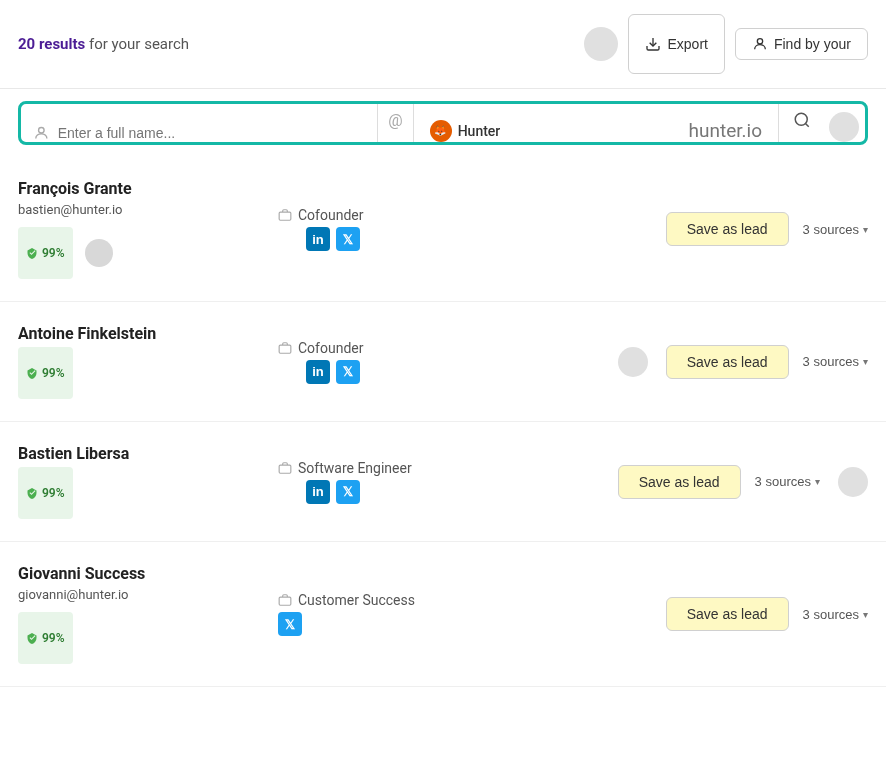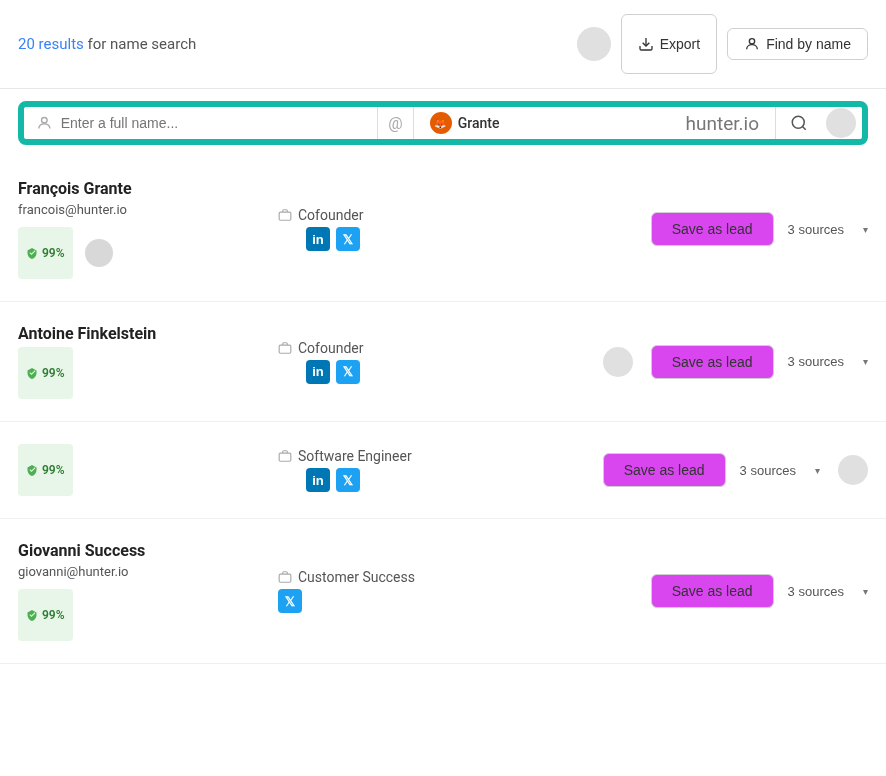--- a/index.html
+++ b/index.html
@@ -18,22 +18,22 @@
       padding: 14px 18px;
       border-bottom: 1px solid #e8e8e8;
     }
 
     .results-text {
       font-size: 15px;
       color: #555;
     }
 
     .results-text strong {
-      font-weight: 400;
-      color: #3b82f6;
+      font-weight: 700;
+      color: #4c1d95;
     }
 
     .header-actions {
       display: flex;
       align-items: center;
       gap: 10px;
     }
 
     .circle-btn {
       width: 34px;
@@ -65,23 +65,23 @@
       border: 1px solid #d0d0d0;
       border-radius: 6px;
       background: #fff;
       font-size: 14px;
       color: #333;
       cursor: pointer;
     }
 
     .search-bar {
       display: flex;
-      align-items: center;
+      align-items: flex-end;
       margin: 12px 18px;
-      border: 6px solid #14b8a6;
+      border: 3px solid #14b8a6;
       border-radius: 8px;
       overflow: hidden;
       height: 44px;
     }
 
     .search-name-input {
       display: flex;
       align-items: center;
       flex: 1;
       padding: 0 12px;
@@ -239,32 +239,32 @@
       margin-left: auto;
       display: flex;
       align-items: center;
       gap: 14px;
     }
 
     .save-lead-btn {
       padding: 8px 20px;
       border: 1px solid #d0d0d0;
       border-radius: 6px;
-      background: #d946ef;
+      background: #fef9c3;
       font-size: 14px;
       color: #333;
       cursor: pointer;
       font-weight: 500;
       white-space: nowrap;
     }
 
     .sources-btn {
       display: flex;
       align-items: center;
-      gap: 19px;
+      gap: 4px;
       font-size: 13px;
       color: #555;
       background: none;
       border: none;
       cursor: pointer;
       white-space: nowrap;
     }
 
     .chevron-down {
       font-size: 10px;
@@ -295,73 +295,73 @@
       align-items: center;
       justify-content: center;
       margin-left: 6px;
     }
   </style>
 </head>
 <body>
 
 <div class="header">
   <div class="results-text">
-    <strong>20 results</strong><span> for name search</span>
+    <strong>20 results</strong><span> for your search</span>
   </div>
   <div class="header-actions">
     <button class="circle-btn"></button>
     <button class="export-btn">
       <svg width="16" height="16" viewBox="0 0 24 24" fill="none" stroke="currentColor" stroke-width="2">
         <path d="M21 15v4a2 2 0 0 1-2 2H5a2 2 0 0 1-2-2v-4"></path>
         <polyline points="7 10 12 15 17 10"></polyline>
         <line x1="12" y1="15" x2="12" y2="3"></line>
       </svg>
       <span>Export</span>
     </button>
     <button class="find-by-name-btn">
       <svg width="16" height="16" viewBox="0 0 24 24" fill="none" stroke="currentColor" stroke-width="2">
         <circle cx="12" cy="8" r="4"></circle>
         <path d="M4 20c0-4 3.6-7 8-7s8 3 8 7"></path>
       </svg>
-      <span>Find by name</span>
+      <span>Find by your</span>
     </button>
   </div>
 </div>
 
 <div class="search-bar">
   <div class="search-name-input">
     <svg width="18" height="18" viewBox="0 0 24 24" fill="none" stroke="#aaa" stroke-width="2">
       <circle cx="12" cy="8" r="4"></circle>
       <path d="M4 20c0-4 3.6-7 8-7s8 3 8 7"></path>
     </svg>
     <input type="text" placeholder="Enter a full name..." style="">
   </div>
   <div class="at-divider">
     <span>@</span>
   </div>
   <div class="domain-section">
     <div class="fox-icon">🦊</div>
-    <span class="domain-name">Grante</span>
+    <span class="domain-name">Hunter</span>
     <span class="domain-url">hunter.io</span>
   </div>
   <button class="search-icon-btn">
     <svg width="18" height="18" viewBox="0 0 24 24" fill="none" stroke="#555" stroke-width="2">
       <circle cx="11" cy="11" r="8"></circle>
       <line x1="21" y1="21" x2="16.65" y2="16.65"></line>
     </svg>
   </button>
   <button class="circle-small" style="margin-right:6px;"></button>
 </div>
 
 <div class="results-list">
 
   <div class="result-item">
     <div class="person-info">
       <div class="person-name">François Grante</div>
-      <div class="person-email">francois@hunter.io</div>
+      <div class="person-email">bastien@hunter.io</div>
       <div style="display:flex;align-items:center;gap:6px;">
         <span class="confidence-badge">
           <svg width="12" height="12" viewBox="0 0 24 24" fill="#4caf50">
             <path d="M12 2L3 7v5c0 5.55 3.84 10.74 9 12 5.16-1.26 9-6.45 9-12V7L12 2zm-1 14l-4-4 1.41-1.41L11 13.17l6.59-6.59L19 8l-8 8z"></path>
           </svg>
           <span>99%</span>
         </span>
         <button class="inline-circle"></button>
       </div>
     </div>
@@ -417,20 +417,21 @@
       <button class="save-lead-btn">Save as lead</button>
       <button class="sources-btn">
         <span>3 sources</span>
         <span class="chevron-down">▾</span>
       </button>
     </div>
   </div>
 
   <div class="result-item">
     <div class="person-info">
+      <div class="person-name">Bastien Libersa</div>
       <div style="display:flex;align-items:center;">
         <span class="confidence-badge">
           <svg width="12" height="12" viewBox="0 0 24 24" fill="#4caf50">
             <path d="M12 2L3 7v5c0 5.55 3.84 10.74 9 12 5.16-1.26 9-6.45 9-12V7L12 2zm-1 14l-4-4 1.41-1.41L11 13.17l6.59-6.59L19 8l-8 8z"></path>
           </svg>
           <span>99%</span>
         </span>
       </div>
     </div>
     <div class="job-info">

